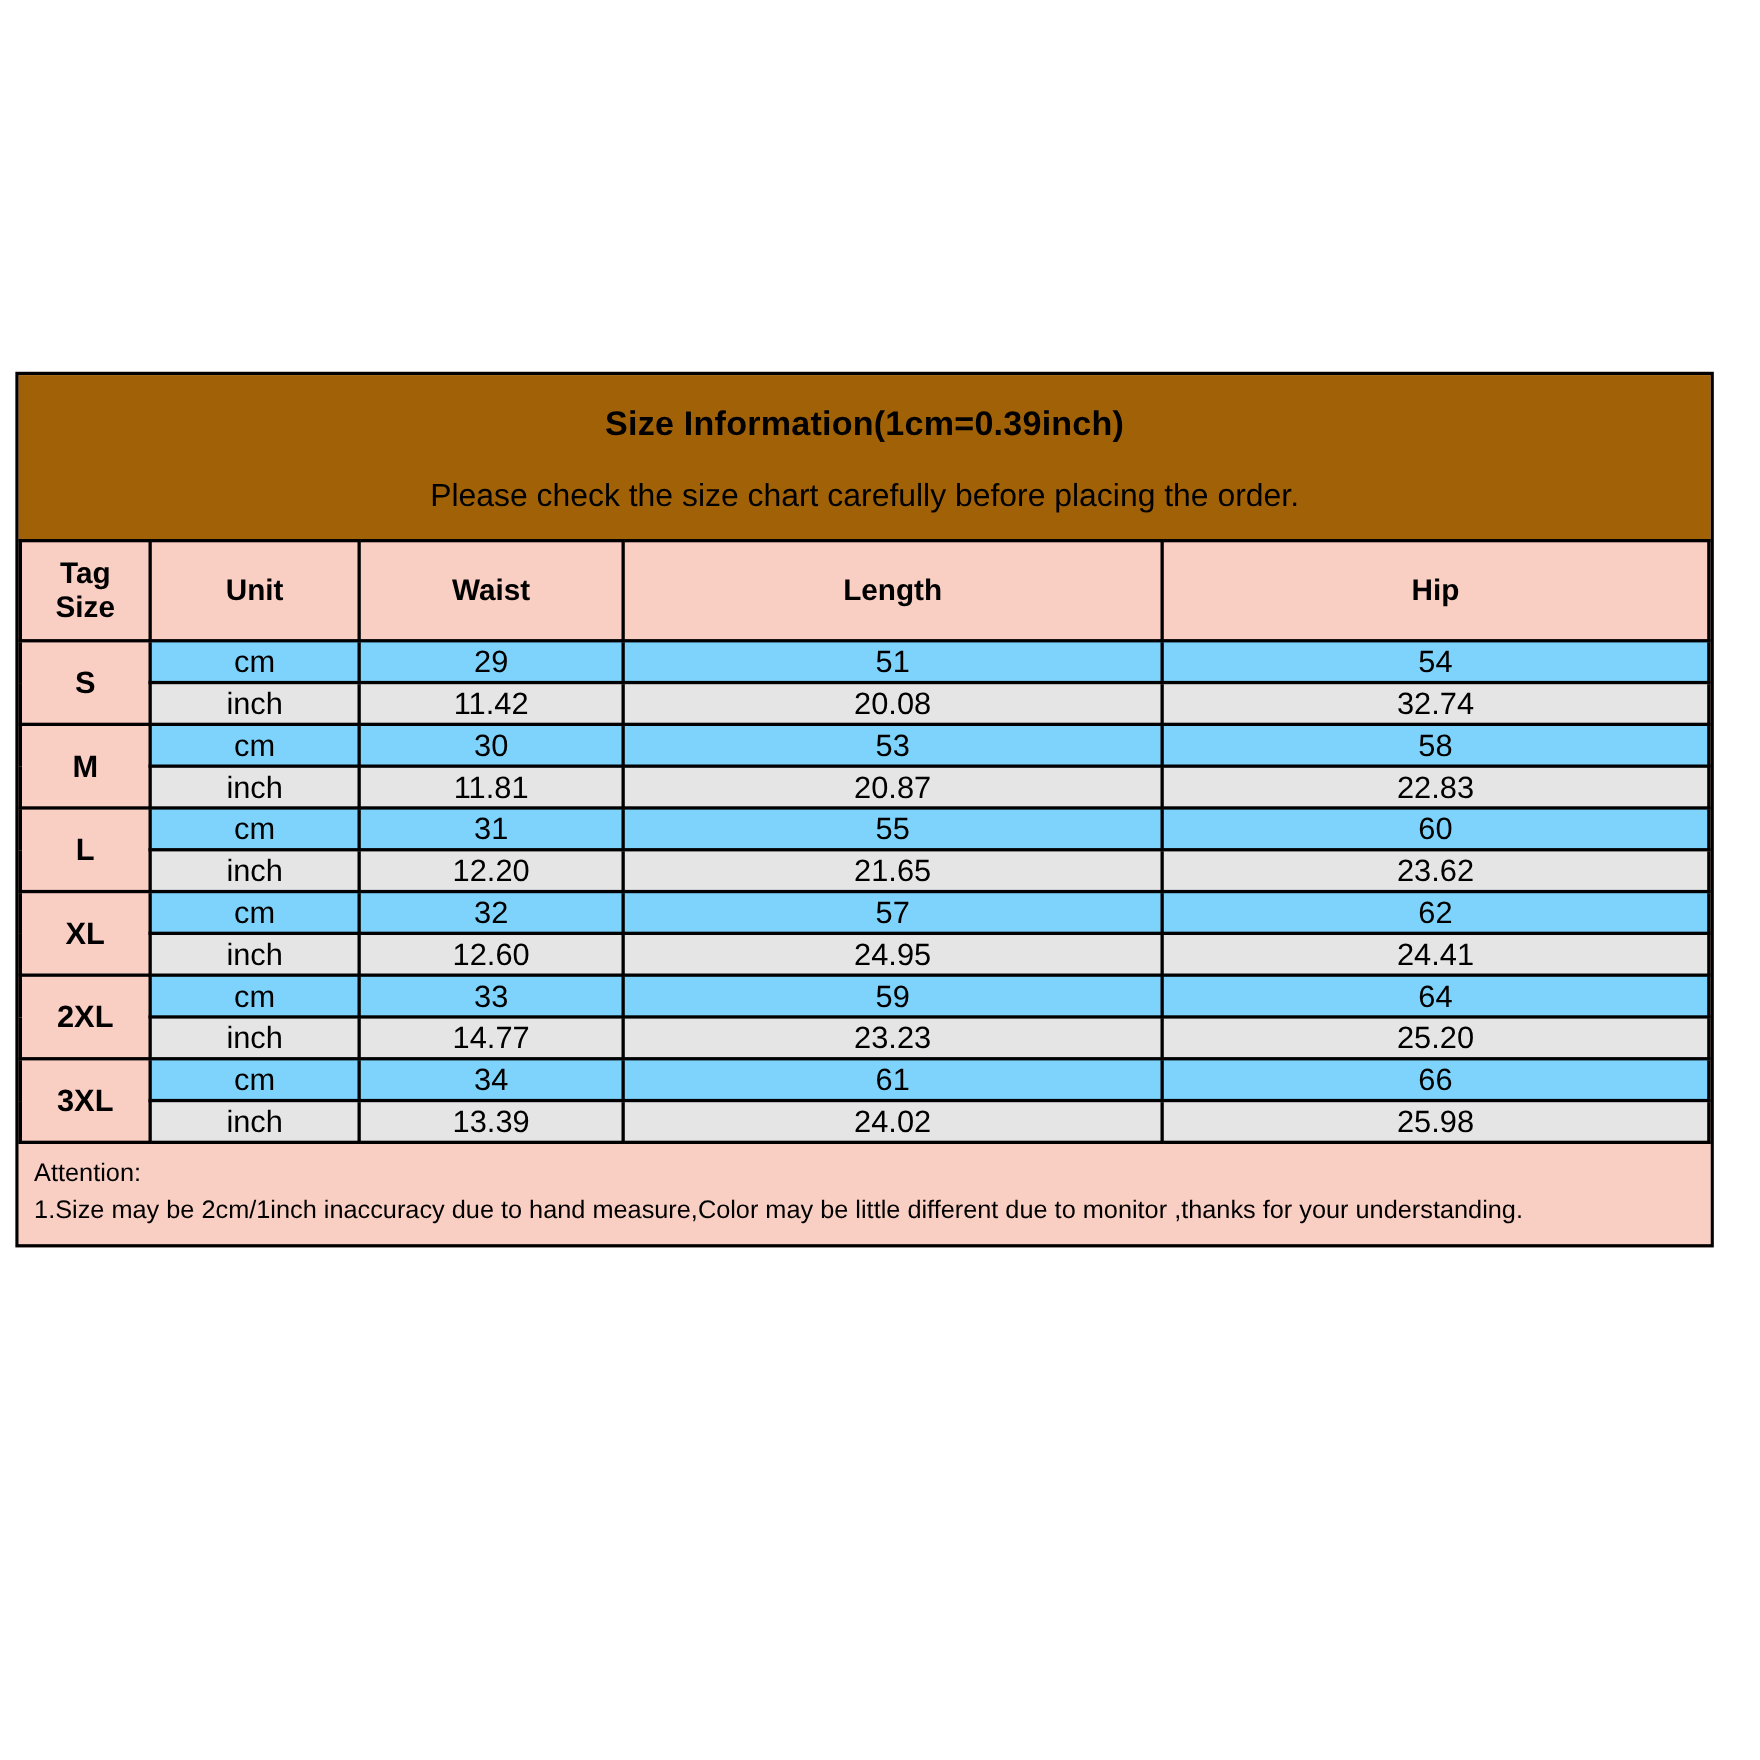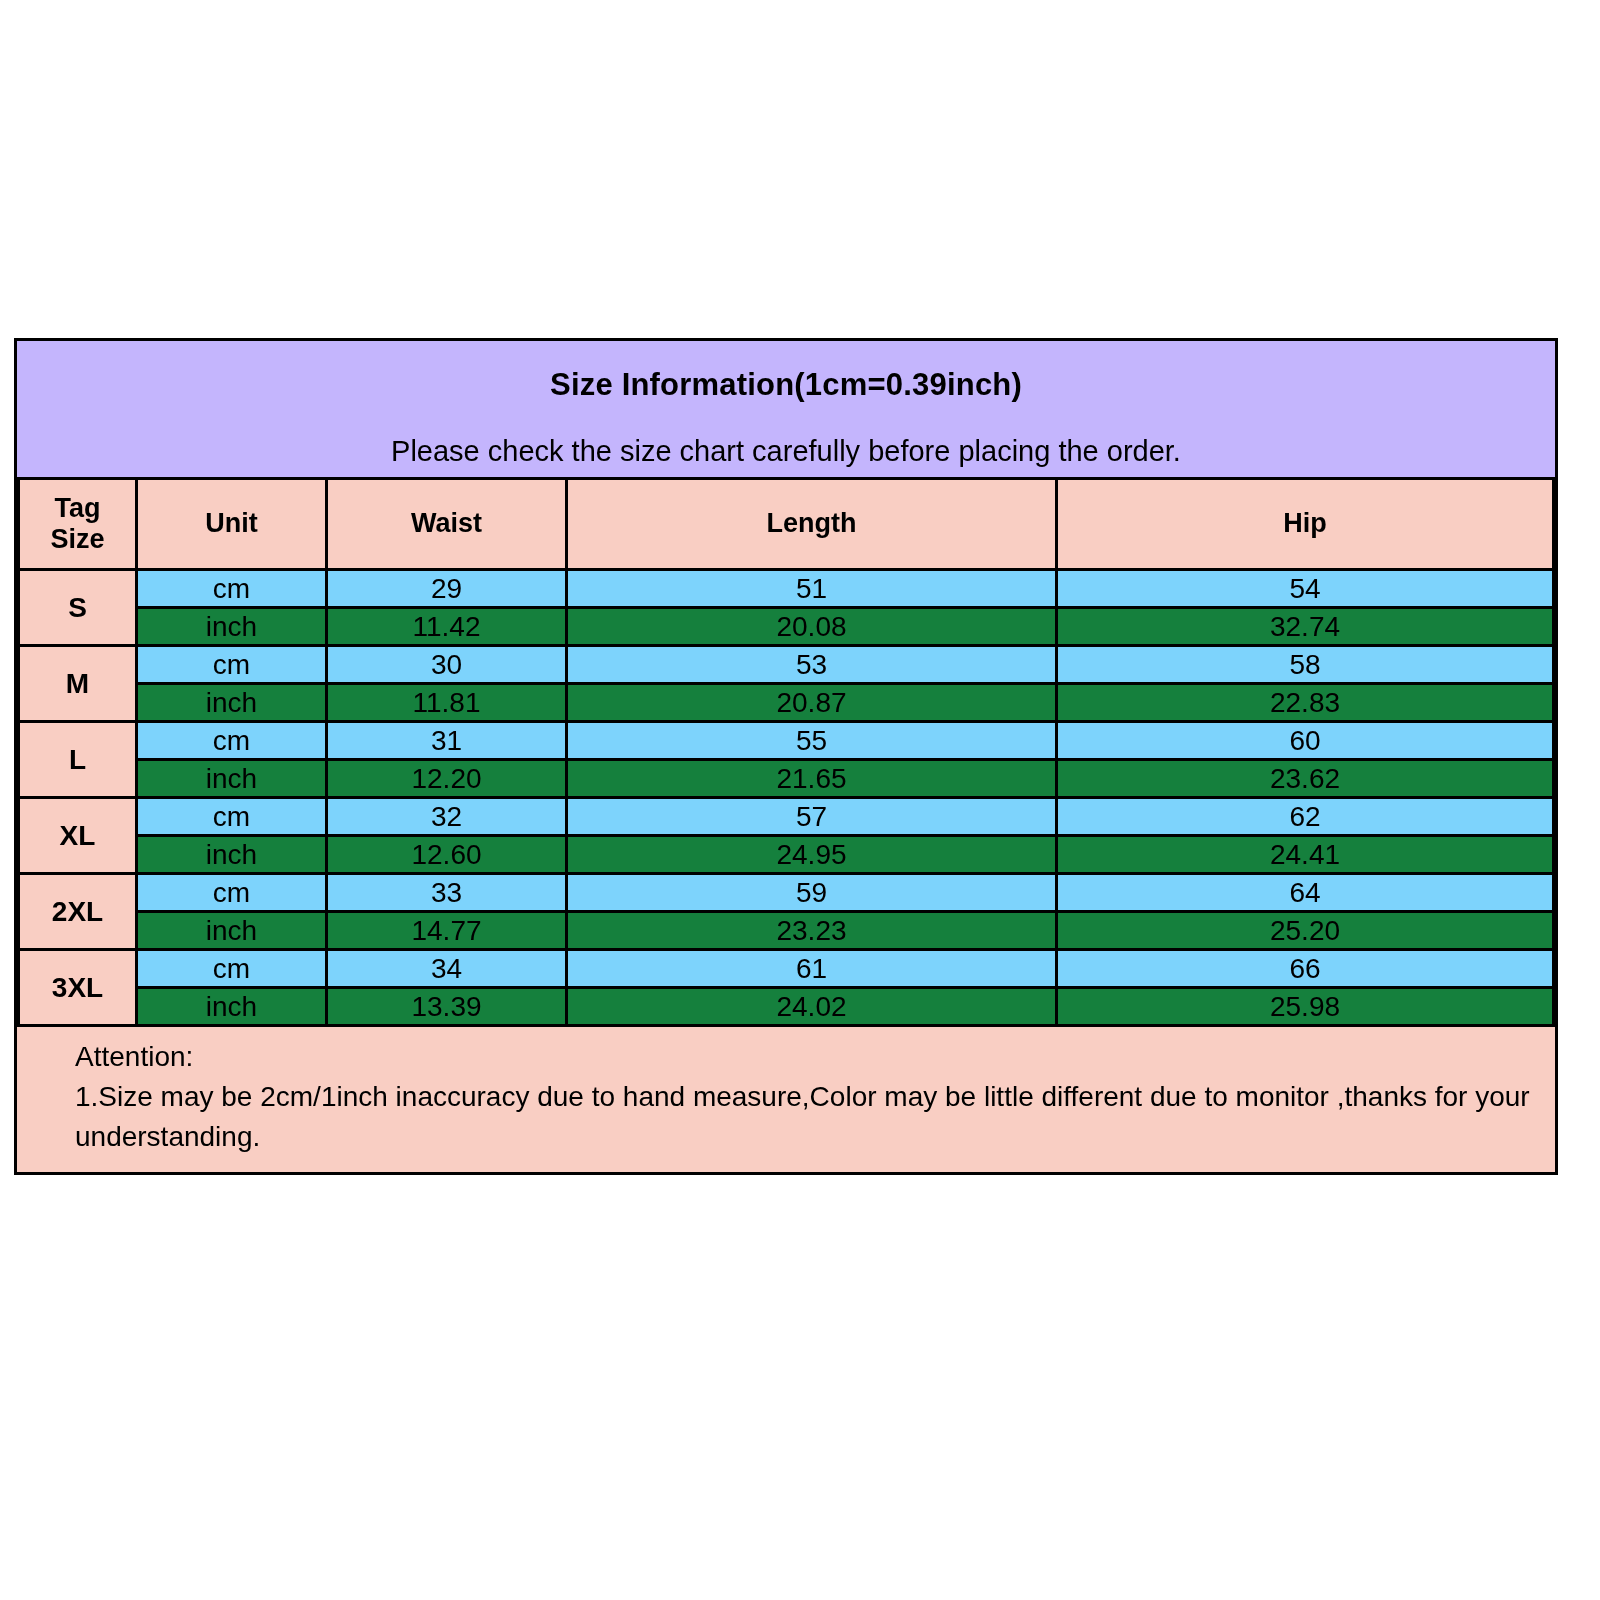--- a/index.html
+++ b/index.html
@@ -16,22 +16,22 @@
   .chart-wrap {
     position: absolute;
     left: 14px;
     top: 338px;
     width: 1544px;
     box-sizing: border-box;
     border: 3px solid #000000;
     background: #f9cec3;
   }
   .header-block {
-    padding: 26px 0 9px 0;
-    background: #c4b5fd;
+    padding: 26px 0 22px 0;
+    background: #a16207;
   }
   .title {
     text-align: center;
     font-size: 31px;
     font-weight: bold;
     color: #000000;
     letter-spacing: 0.2px;
   }
   .subtitle {
     text-align: center;
@@ -65,36 +65,35 @@
 
   td.tag-cell {
     background: #f9cec3;
     font-size: 30px;
     font-weight: bold;
   }
   tr.row-cm td:not(.tag-cell) {
     background: #7dd3fc;
   }
   tr.row-inch td:not(.tag-cell) {
-    background: #15803d;
+    background: #e5e5e5;
   }
   tr.row-cm td, tr.row-inch td {
     height: 35px;
     font-size: 28px;
     line-height: 1.0;
   }
   tr.row-cm td.unit-cell, tr.row-inch td.unit-cell { font-size: 28px; }
 
   .attention {
     background: #f9cec3;
     padding: 10px 14px 16px 14px;
-    font-size: 28px;
+    font-size: 23px;
     color: #000000;
     line-height: 1.42;
-    margin-left: 44px;
   }
   .attention .att-line { white-space: normal; }
 </style>
 </head>
 <body>
 
 <div class="chart-wrap">
 
   <div class="header-block">
     <div class="title">Size Information(1cm=0.39inch)</div>

